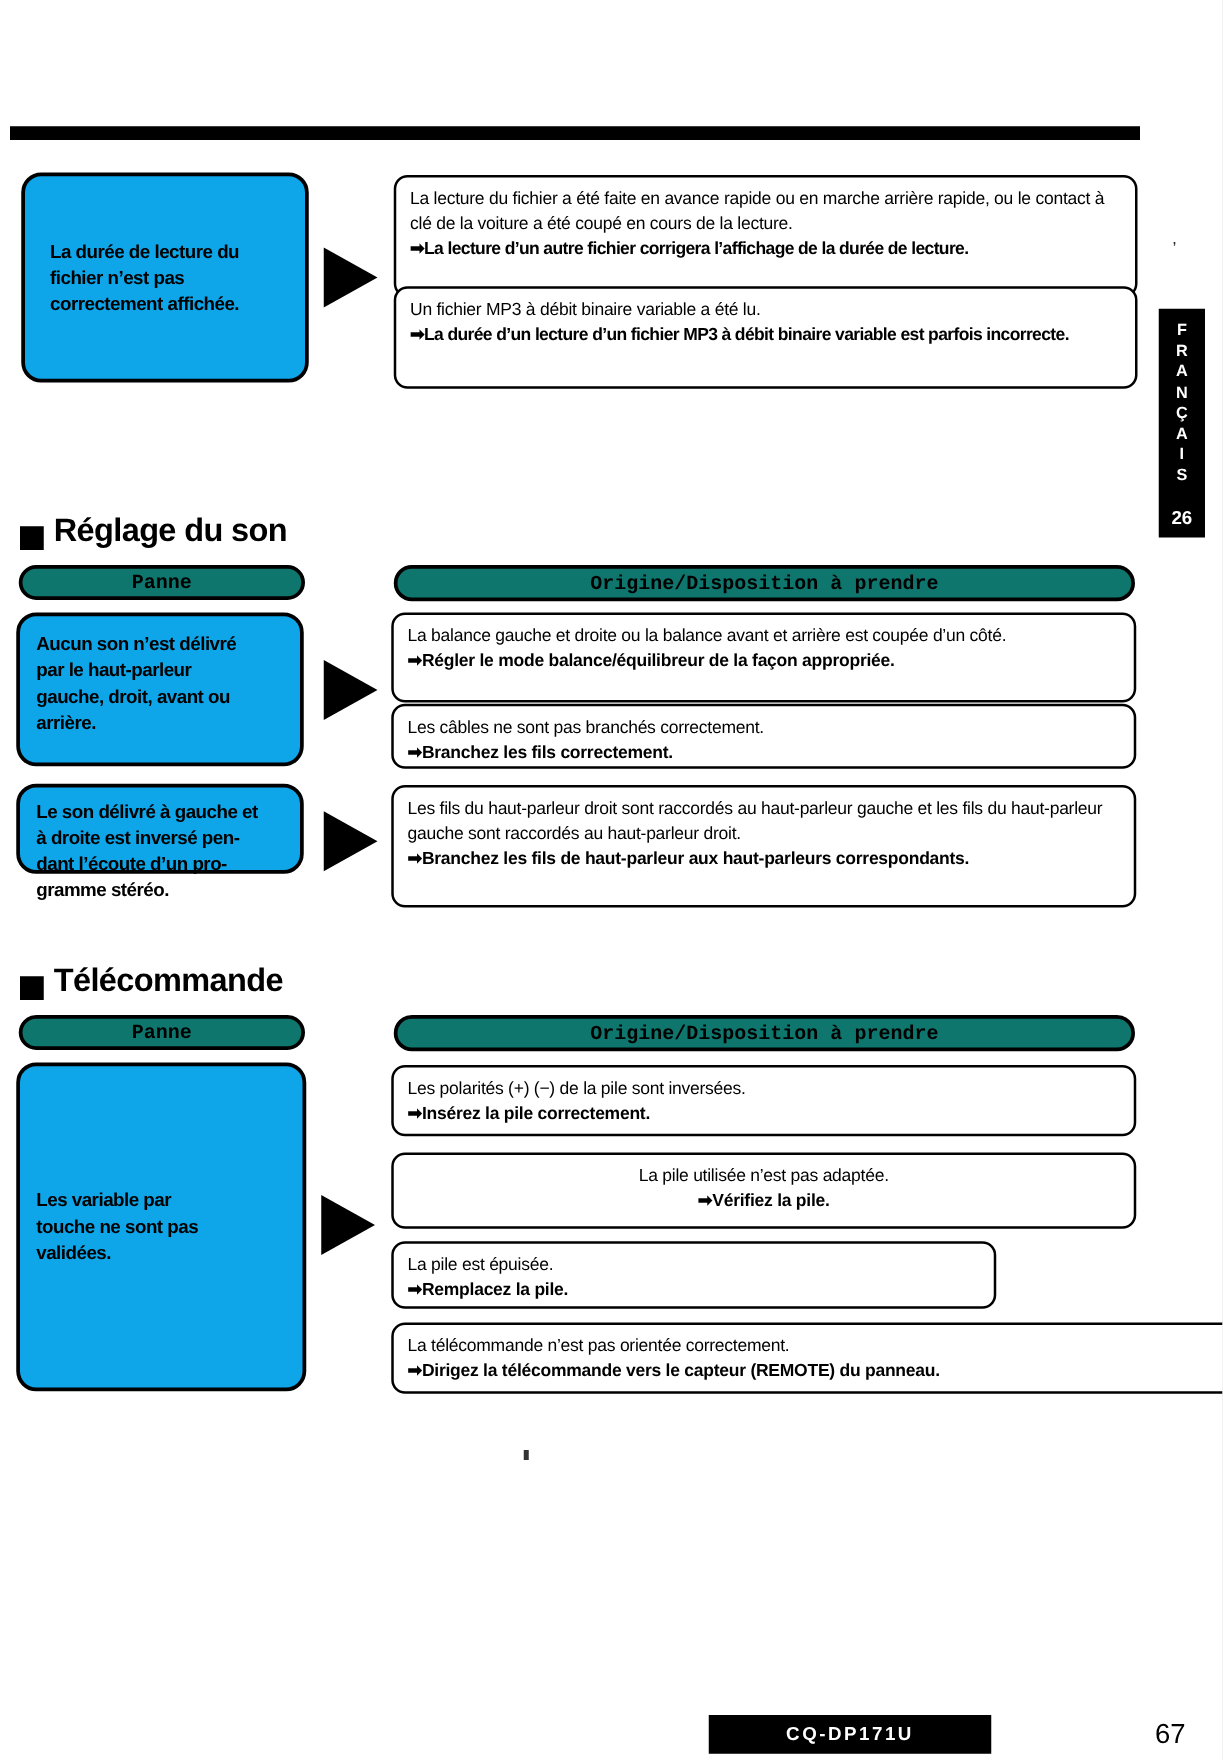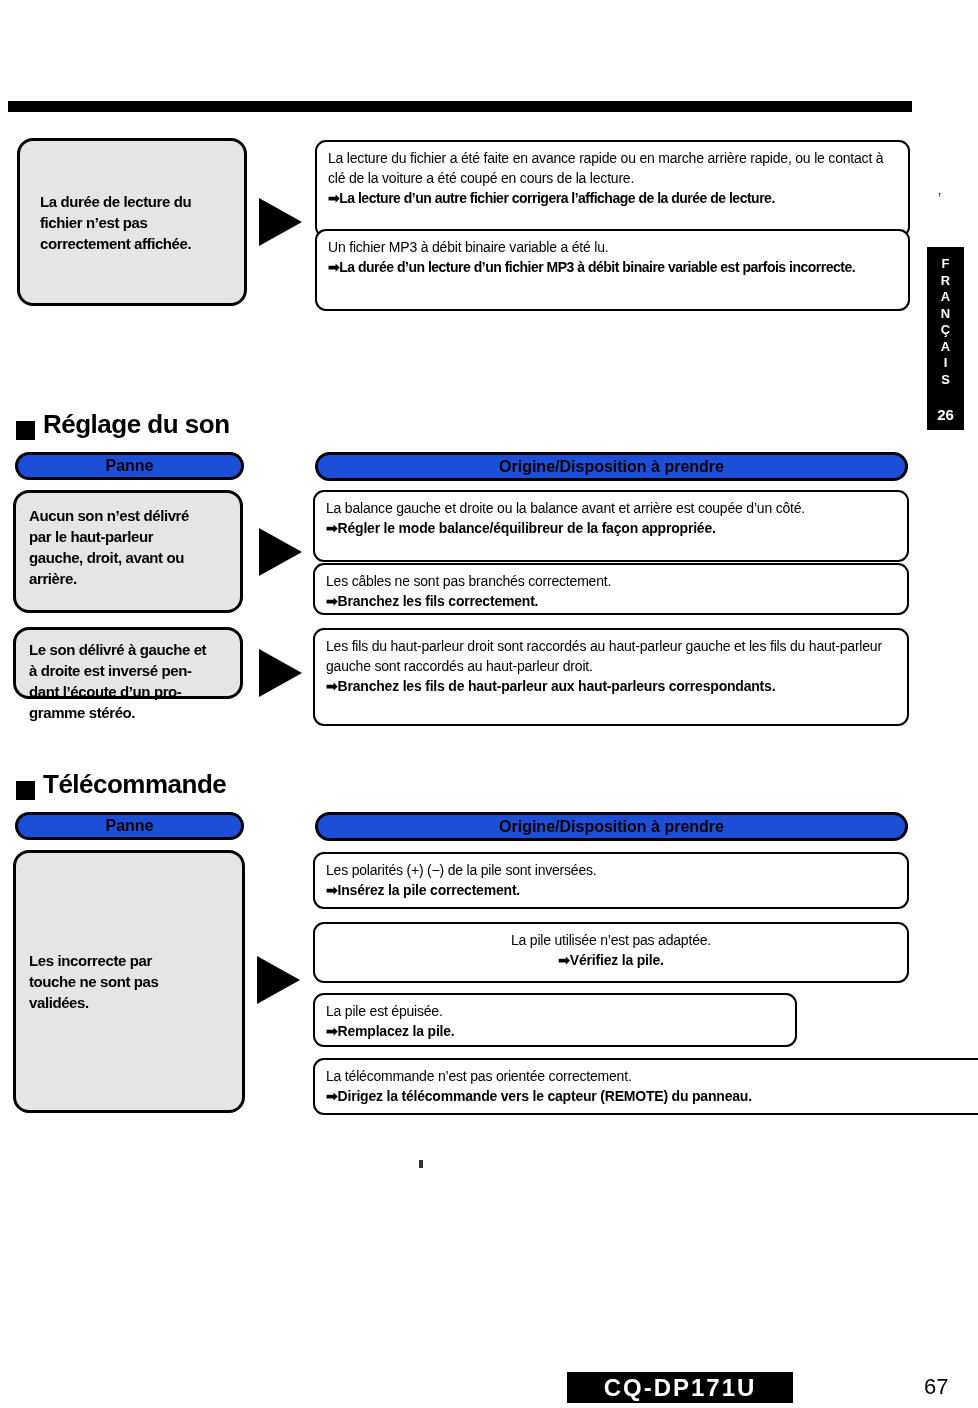--- a/index.html
+++ b/index.html
@@ -3,55 +3,55 @@
 <meta charset="utf-8">
 <style>
   html,body{margin:0;padding:0;background:#e8e8e8;}
   .page{position:relative;width:978px;height:1408px;background:#ffffff;
         font-family:"Liberation Sans",sans-serif;color:#000;overflow:hidden;}
   .abs{position:absolute;box-sizing:border-box;}
 
   .top-rule{left:8px;top:101px;width:904px;height:11px;background:#000;}
 
   
-  .pbox{border:3px solid #000;border-radius:16px;background:#e5e5e5;
+  .pbox{border:3px solid #000;border-radius:16px;background:#0ea5e9;
         display:flex;flex-direction:column;justify-content:center;}
   .pbox .pline{font-weight:bold;font-size:15px;line-height:21px;
                letter-spacing:-0.4px;white-space:nowrap;}
 
   
   .cbox{border:2.5px solid #000;border-radius:11px;background:#fff;
         padding:6px 11px 4px 11px;font-size:14px;line-height:20px;}
   .cause{letter-spacing:-0.2px;}
   .remedy{font-weight:bold;padding-left:19px;text-indent:-19px;letter-spacing:-0.2px;}
   .remedy.tight{letter-spacing:-0.5px;}
 
   
   .arrow{width:0;height:0;border-top:24px solid transparent;
          border-bottom:24px solid transparent;border-left:43px solid #000;}
 
   
-  .pill{border:3px solid #000;border-radius:15px;background:#1d4ed8;
+  .pill{border:3px solid #000;border-radius:15px;background:#0f766e;
         display:flex;align-items:center;justify-content:center;
-        font-weight:bold;font-size:16px;}
+        font-weight:bold;font-size:16px;font-family:Liberation Mono, monospace;}
 
   
   .sec-h{display:flex;align-items:flex-end;font-weight:bold;font-size:26px;
          letter-spacing:-0.5px;}
   .sq{width:19px;height:19px;background:#000;margin-right:8px;flex:0 0 auto;}
 
   
   .lang-tab{background:#000;color:#fff;text-align:center;padding-top:9px;}
   .lang-tab .lt{font-weight:bold;font-size:13px;line-height:16.5px;}
   .lang-tab .pg{position:absolute;bottom:7px;left:0;width:100%;
                 font-weight:bold;font-size:15px;}
 
   
   .model-plate{background:#000;color:#fff;display:flex;align-items:center;
-               justify-content:center;font-weight:bold;font-size:24px;
+               justify-content:center;font-weight:bold;font-size:15px;
                letter-spacing:2px;}
   .page-num{font-size:22px;}
 
   .stray{font-size:14px;color:#222;}
   .speck{width:4px;height:8px;background:#333;}
 </style>
 </head>
 <body>
 
 <div class="page">
@@ -140,21 +140,21 @@
   </div>
 
   <div class="abs pill" style="left:15px;top:812px;width:229px;height:28px;">
     <span>Panne</span>
   </div>
   <div class="abs pill" style="left:315px;top:812px;width:593px;height:29px;">
     <span>Origine/Disposition à prendre</span>
   </div>
 
   <div class="abs pbox" style="left:13px;top:850px;width:232px;height:263px;padding-left:13px;">
-    <div class="pline">Les incorrecte par</div>
+    <div class="pline">Les variable par</div>
     <div class="pline">touche ne sont pas</div>
     <div class="pline">validées.</div>
   </div>
 
   <div class="abs arrow" style="left:257px;top:956px;"></div>
 
   <div class="abs cbox" style="left:313px;top:852px;width:596px;height:57px;">
     <div class="cause">Les polarités (+) (−) de la pile sont inversées.</div>
     <div class="remedy">➡Insérez la pile correctement.</div>
   </div>

